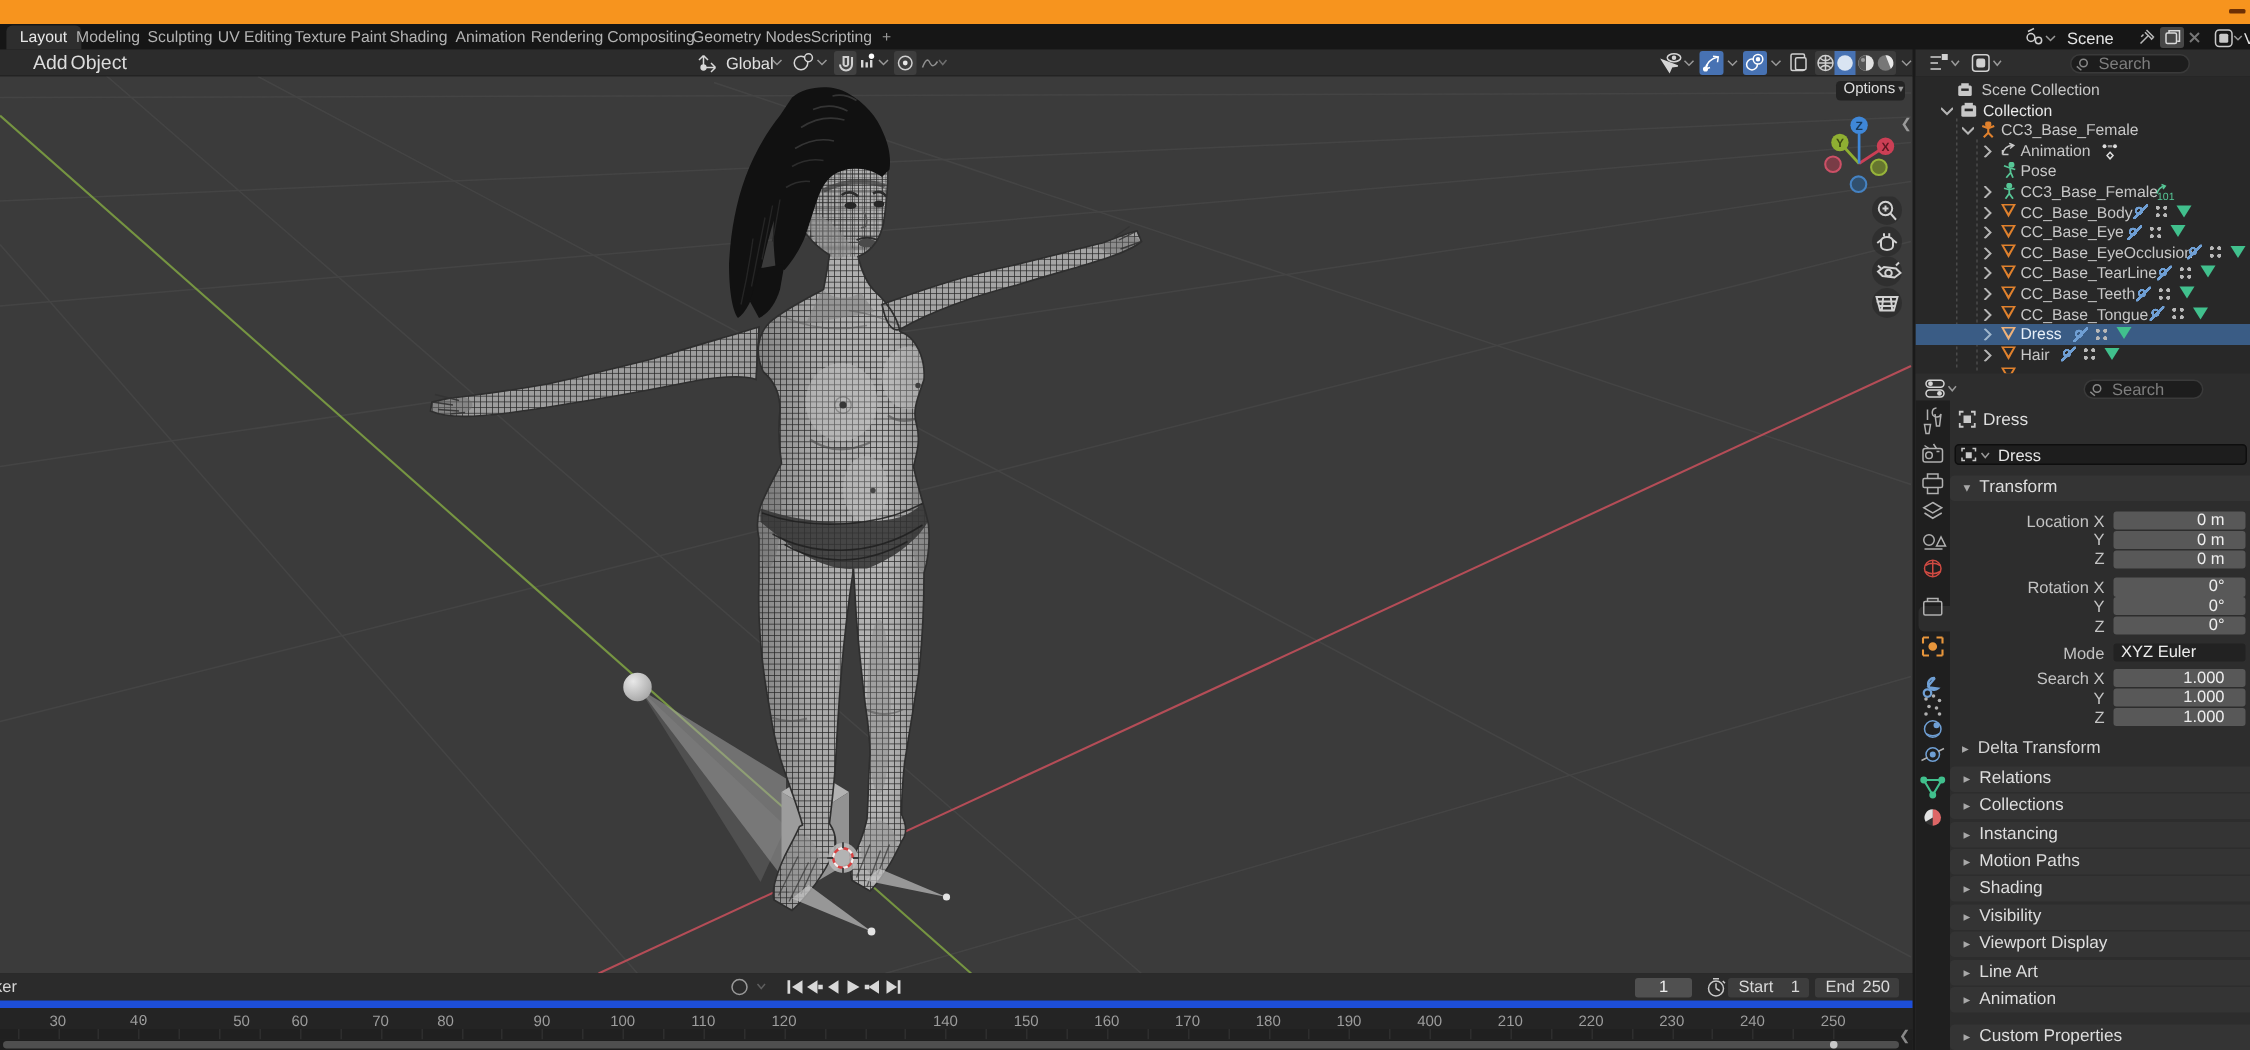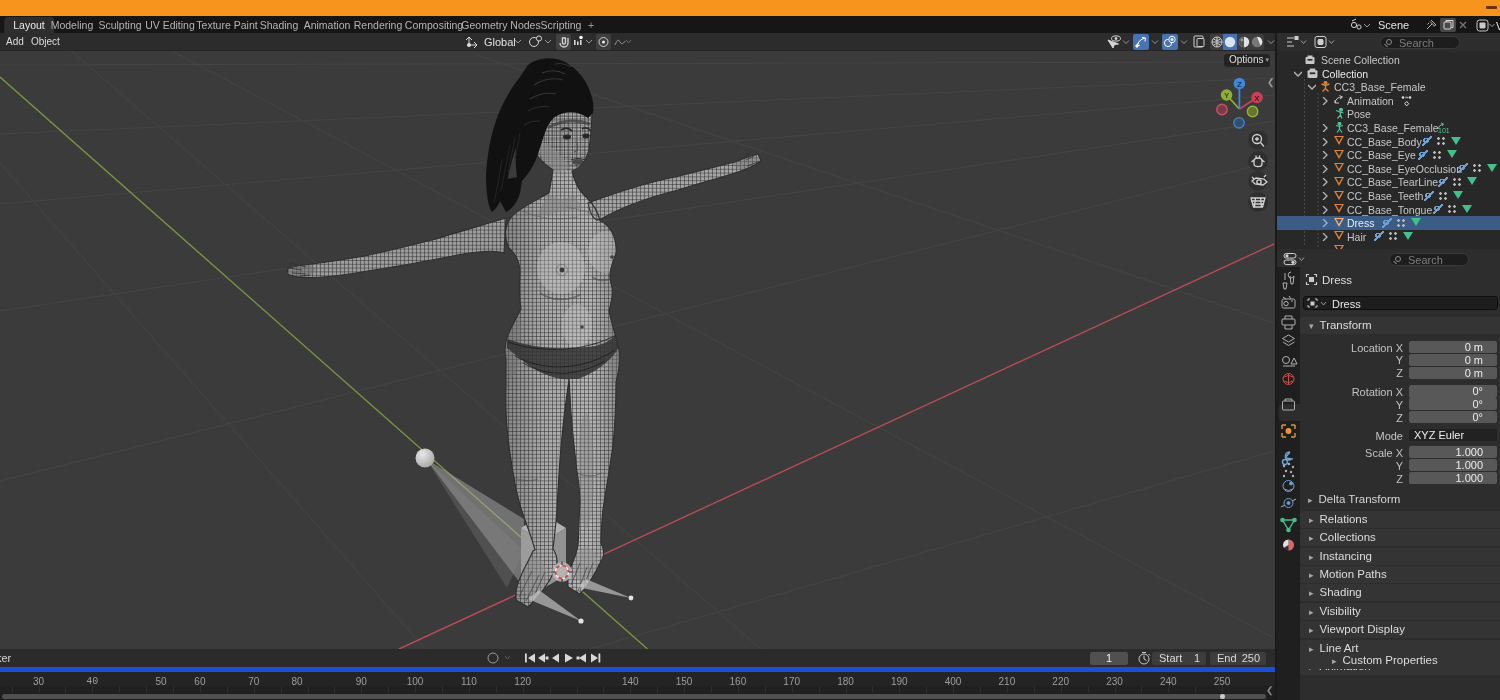--- a/index.html
+++ b/index.html
@@ -5,21 +5,21 @@
 * { margin:0; padding:0; box-sizing:border-box; }
 html,body { width:1500px; height:700px; overflow:hidden; background:#1a1a1a; }
 body { font-family:"Liberation Sans", sans-serif; font-size:12px; color:#d0d0d0; position:relative; }
 .abs { position:absolute; }
 #orange { left:0; top:0; width:1500px; height:16px; background:#f7941e; }
 #orange .min { position:absolute; right:3px; top:6px; width:11px; height:2.6px; background:#6e3004; border-radius:1px;}
 #tabbar { left:0; top:16px; width:1500px; height:17px; background:#161616; }
 .tab { position:absolute; top:1px; height:16px; line-height:16px; color:#b4b4b4; font-size:10.5px; padding:0 9px; border-radius:4px 4px 0 0; transform:translateX(-50%); }
 .tab.active { background:#2e2e2e; color:#e8e8e8; }
 #hdr { left:0; top:33px; width:1275px; height:18px; background:#2c2c2c; border-bottom:1px solid #232323;}
-#hdr .menu { position:absolute; top:0; height:18px; line-height:18px; color:#dcdcdc; font-size:10px;}
+#hdr .menu { position:absolute; top:0; height:18px; line-height:18px; color:#dcdcdc; font-size:13px;margin-left:16px;}
 #outhdr { left:1277px; top:33px; width:223px; height:18px; background:#2d2d2d; }
 #viewport { left:0; top:51px; width:1275px; height:598px; background:#3b3b3b; overflow:hidden;}
 #rightpanel { left:1277px; top:51px; width:223px; height:649px; background:#282828; }
 #timeline { left:0; top:649px; width:1275px; height:51px; background:#2b2b2b; }
 .srch { background:#1d1d1d; border:1px solid #3a3a3a; border-radius:7px; color:#7e7e7e; font-size:11px; line-height:11px; padding-left:18px; }
 .srch .mag { position:absolute; left:5px; top:2px; width:6px; height:6px; border:1.2px solid #8a8a8a; border-radius:50%; }
 .srch .mag:after { content:""; position:absolute; left:-3.2px; top:5.2px; width:4px; height:1.2px; background:#8a8a8a; transform:rotate(40deg); }
 .srch .ph { position:relative; top:1px; }
 .orow { position:absolute; left:0; width:223px; height:13.6px; font-size:10.5px; color:#c7c7c7; white-space:nowrap; }
 .orow .txt { position:absolute; top:1px; }
@@ -666,21 +666,21 @@
   </div>
 
   <div class="pnl" style="top:68px;"><span class="pa">▾</span>Transform</div>
   <div class="lbl" style="top:92.5px;width:126px;">Location X</div>
   <div class="lbl" style="top:105px;width:126px;">Y</div>
   <div class="lbl" style="top:118px;width:126px;">Z</div>
   <div class="lbl" style="top:136.5px;width:126px;">Rotation X</div>
   <div class="lbl" style="top:150px;width:126px;">Y</div>
   <div class="lbl" style="top:163px;width:126px;">Z</div>
   <div class="lbl" style="top:180.5px;width:126px;">Mode</div>
-  <div class="lbl" style="top:197.5px;width:126px;">Scale X</div>
+  <div class="lbl" style="top:197.5px;width:126px;">Search X</div>
   <div class="lbl" style="top:211px;width:126px;">Y</div>
   <div class="lbl" style="top:224px;width:126px;">Z</div>
   <div class="fld num" style="left:132px;top:92px;width:88px;">0 m</div>
   <div class="fld num" style="left:132px;top:104.8px;width:88px;">0 m</div>
   <div class="fld num" style="left:132px;top:117.6px;width:88px;">0 m</div>
   <div class="fld num" style="left:132px;top:136.4px;width:88px;">0°</div>
   <div class="fld num" style="left:132px;top:149.2px;width:88px;">0°</div>
   <div class="fld num" style="left:132px;top:162px;width:88px;">0°</div>
   <div class="fld" style="left:132px;top:180px;width:88px;background:#222222;padding-left:5px;">XYZ Euler</div>
   <div class="fld num" style="left:132px;top:197.2px;width:88px;">1.000</div>
@@ -690,21 +690,21 @@
 
   <div class="pnl" style="top:261.5px;"><span class="pa">▸</span>Relations</div>
   <div class="pnl" style="top:280px;"><span class="pa">▸</span>Collections</div>
   <div class="pnl" style="top:298.5px;"><span class="pa">▸</span>Instancing</div>
   <div class="pnl" style="top:316.5px;"><span class="pa">▸</span>Motion Paths</div>
   <div class="pnl" style="top:335px;"><span class="pa">▸</span>Shading</div>
   <div class="pnl" style="top:353.5px;"><span class="pa">▸</span>Visibility</div>
   <div class="pnl" style="top:372px;"><span class="pa">▸</span>Viewport Display</div>
   <div class="pnl" style="top:390.5px;"><span class="pa">▸</span>Line Art</div>
   <div class="pnl" style="top:409px;"><span class="pa">▸</span>Animation</div>
-  <div class="pnl" style="top:403px;padding-left:23px;"><span class="pa">▸</span>Custom Properties</div>
+  <div class="pnl" style="top:434px;"><span class="pa">▸</span>Custom Properties</div>
  </div>
 </div>
 <div id="timeline" class="abs">
   <div class="abs" style="left:0;top:0;width:1275px;height:18px;background:#2b2b2b;">
     <span class="abs" style="left:-4px;top:3px;font-size:11px;color:#d5d5d5;">ker</span>
     <svg class="abs" style="left:485px;top:2px;" width="120" height="14" viewBox="0 0 120 14">
       <circle cx="8" cy="7" r="5" stroke="#9a9a9a" fill="none"></circle>
       <path d="M20 5 l2.5 3 2.5 -3" stroke="#5e5e5e" fill="none"></path>
       <g fill="#d8d8d8" stroke="none">
         <rect x="40" y="2.5" width="1.8" height="9"></rect>

